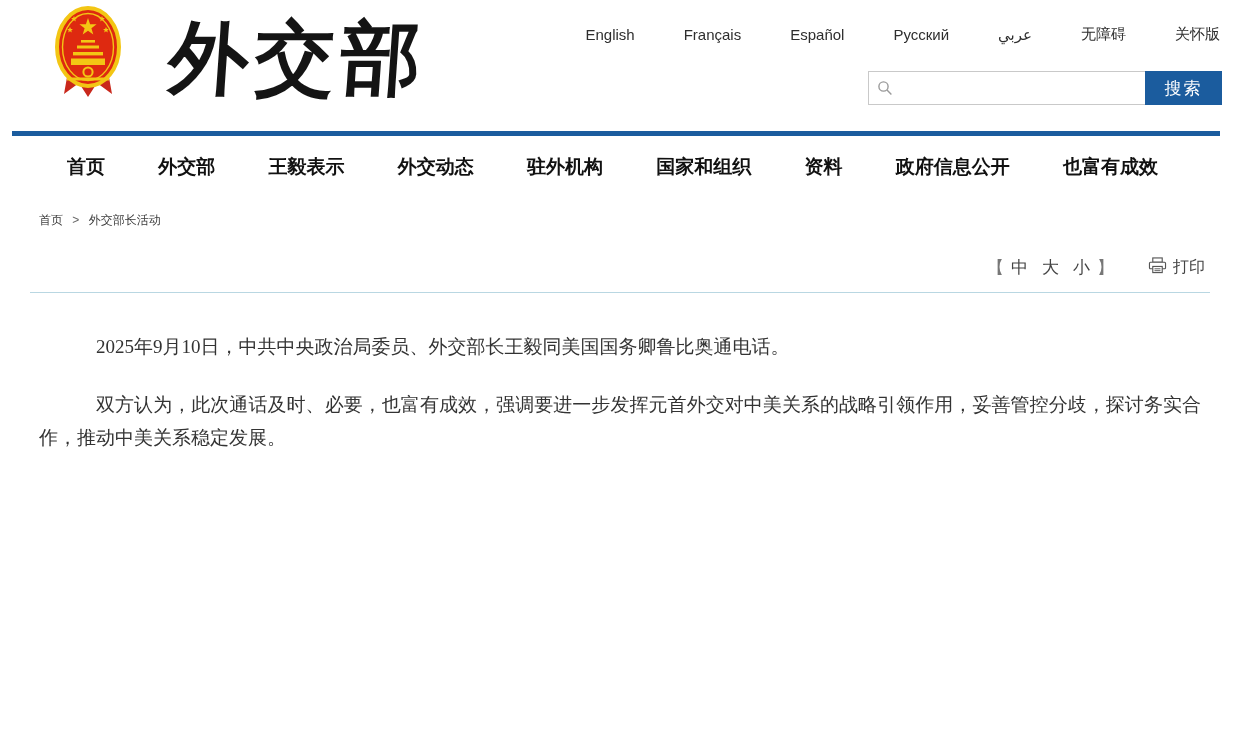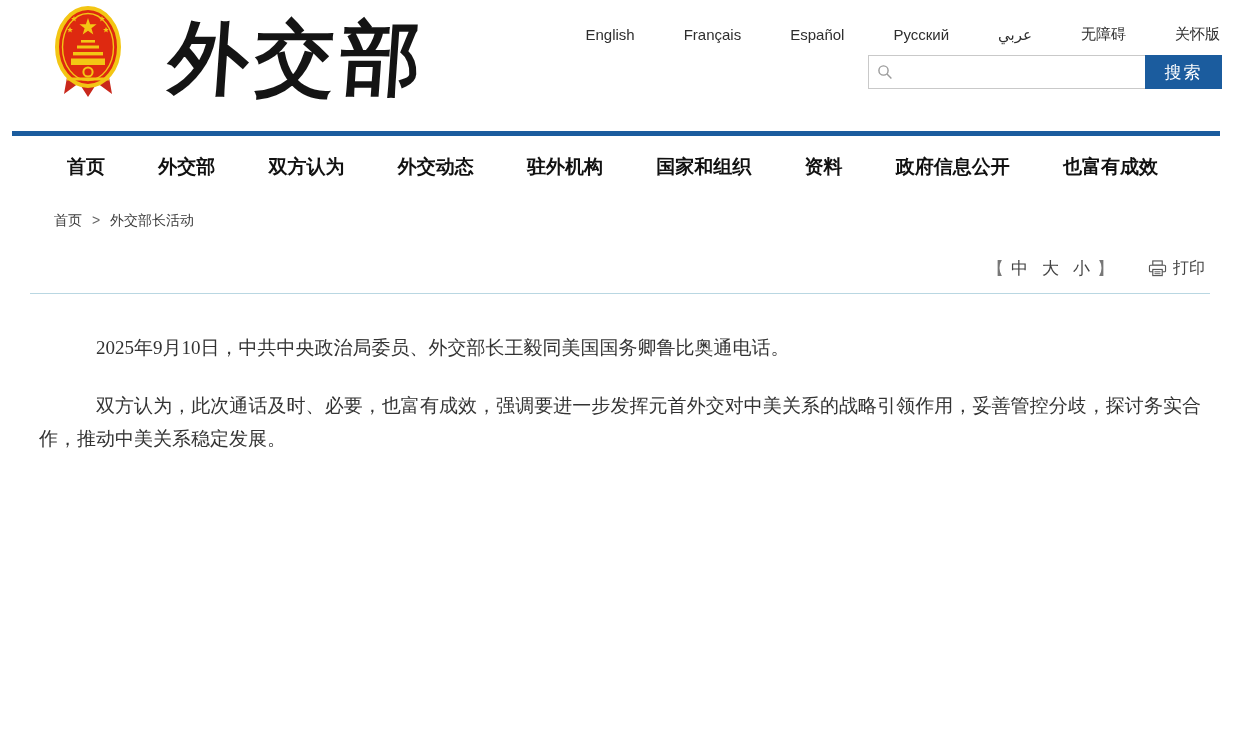--- a/index.html
+++ b/index.html
@@ -14,46 +14,46 @@
   .logo { position:absolute; left:55px; top:6px; display:flex; align-items:flex-start; cursor:pointer; }
   .emblem-svg { width:66px; height:94px; display:block; }
   .wordmark {
     margin-left:48px; margin-top:2px;
     font-family:"DejaVu Serif","Liberation Serif",serif;
     font-size:80px; line-height:100px; font-weight:bold; color:#141414;
     transform:skewX(-4deg); letter-spacing:6px; white-space:nowrap;
   }
   .lang-links { position:absolute; top:25px; right:22px; display:flex; align-items:center; list-style:none; margin:0; padding:0; }
   .lang-links li { margin-left:37px; font-size:15px; color:#2e2e2e; cursor:pointer; white-space:nowrap;padding-left:12px; }
-  .search-bar { position:absolute; top:55px; right:20px; display:flex; height:34px; }
+  .search-bar { position:absolute; top:71px; right:20px; display:flex; height:34px; }
   .search-input-wrap { position:relative; }
   .search-input {
     width:277px; height:34px; border:1px solid #c9c9c9; border-right:none;
     padding:0 8px 0 32px; font-size:15px; outline:none; color:#333; background:#fff;
   }
   .search-icon { position:absolute; left:9px; top:9px; width:16px; height:16px; }
   .search-button {
     width:77px; height:34px; border:none; background:#1b5c9e; color:#fff;
     font-size:17px; cursor:pointer; font-family:inherit; letter-spacing:2px;
   }
   
   .main-nav { margin:0 22px 0 12px; border-top:5px solid #1b5c9e; background:#fff; }
   .main-nav ul { list-style:none; display:flex; justify-content:space-between; margin:0 62px 0 55px; padding:18px 0 19px; }
   .main-nav li { font-size:19px; font-weight:bold; color:#111; cursor:pointer; white-space:nowrap; }
   
-  .breadcrumb { margin:13px 0 0 54px; font-size:14px; color:#3d3d3d; }
+  .breadcrumb { margin:13px 0 0 39px; font-size:12px; color:#3d3d3d; }
   .breadcrumb .crumb { cursor:pointer; }
   .breadcrumb .sep { margin:0 6px; color:#666; }
   
   .article-title { text-align:center; font-size:38px; font-weight:bold; color:#262626; margin:45px 20px 0; letter-spacing:1px; }
   .article-date { text-align:center; font-size:15px; color:#9a9a9a; margin-top:21px; }
   .tools { display:flex; justify-content:flex-end; align-items:center; margin:27px 37px 0 0; font-size:17px; color:#555; }
   .tools .bracket { color:#777; }
   .tools .fs-btn { margin:0 7px; cursor:pointer; color:#444; }
-  .print-button { display:flex; align-items:center; margin-left:34px; cursor:pointer; background:none; border:none; font-family:inherit; font-size:16px; color:#444; padding:0; }
+  .print-button { display:flex; margin-left:34px; cursor:pointer; background:none; border:none; font-family:inherit; font-size:16px; color:#444; padding:0; }
   .print-button svg { margin-right:6px; }
   .article-divider { border:none; border-top:1px solid #b9d7e2; margin:13px 32px 0 30px; }
   .article-body { margin:37px 41px 0 39px; font-size:19px; line-height:33px; color:#333; }
   .article-body p { margin:0 0 25px; text-indent:3em; text-align:justify;font-family:Liberation Serif, serif; }
 </style>
 </head>
 <body>
 
 <header class="site-header">
   <div class="logo">
@@ -95,21 +95,21 @@
       <input class="search-input" type="text" style="">
     </div>
     <button class="search-button">搜索</button>
   </div>
 </header>
 
 <nav class="main-nav">
   <ul>
     <li>首页</li>
     <li>外交部</li>
-    <li>双方认为</li>
+    <li>王毅表示</li>
     <li>外交动态</li>
     <li>驻外机构</li>
     <li>国家和组织</li>
     <li>资料</li>
     <li>政府信息公开</li>
     <li>也富有成效</li>
   </ul>
 </nav>
 
 <div class="breadcrumb">

